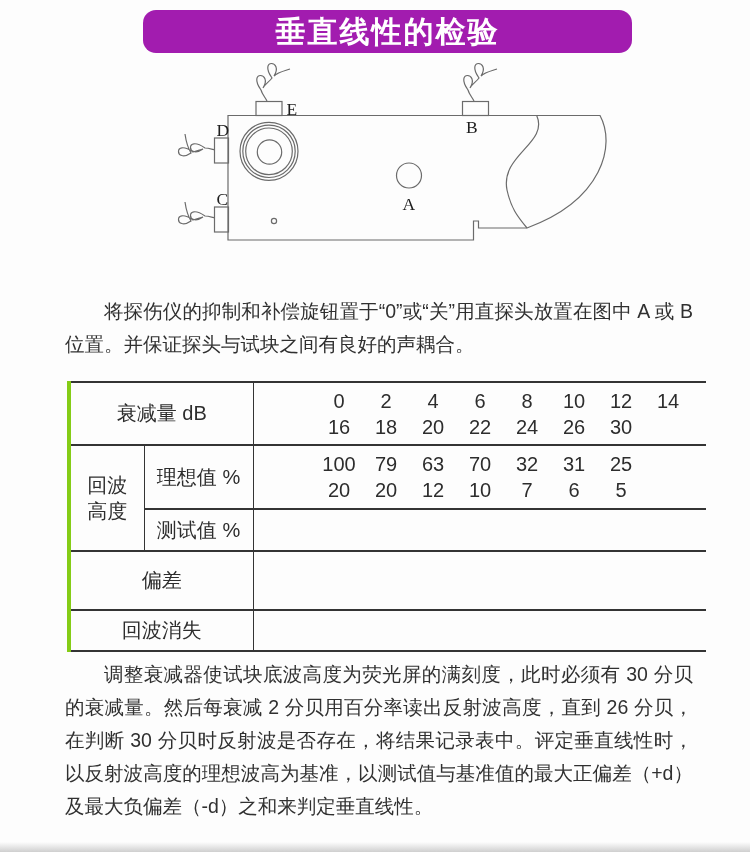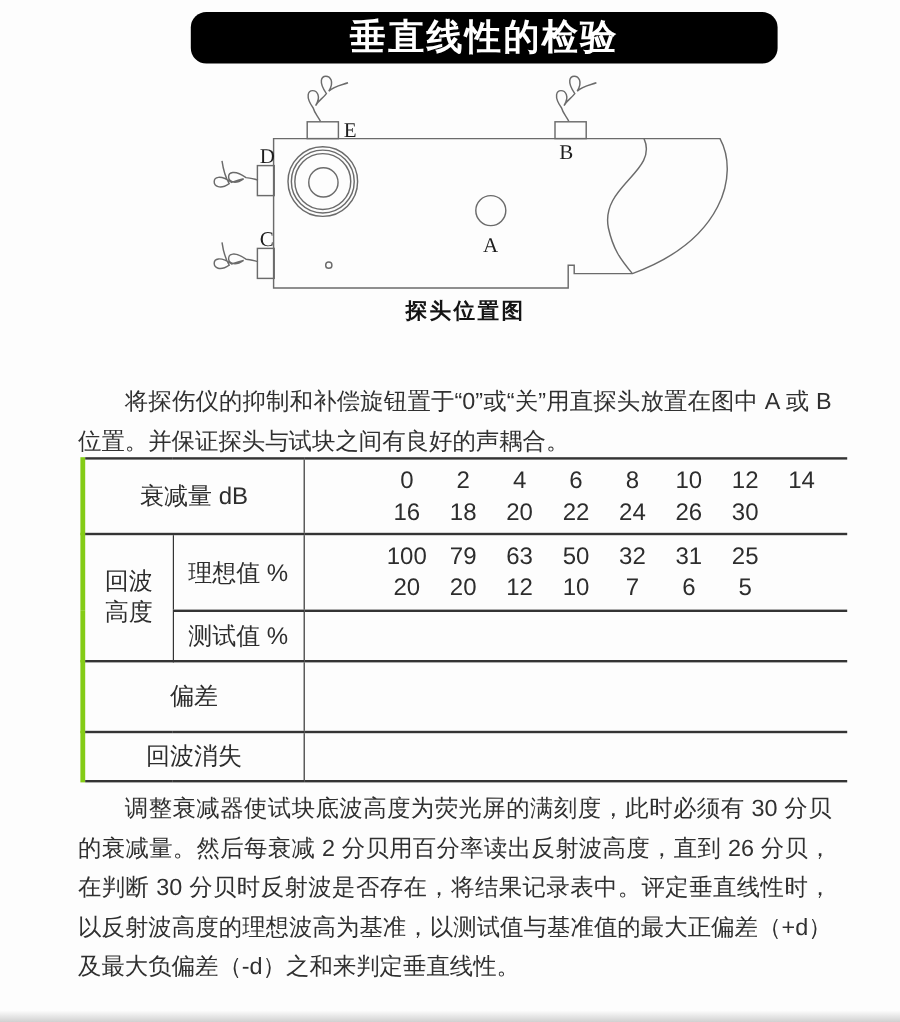--- a/index.html
+++ b/index.html
@@ -6,22 +6,22 @@
   * { margin:0; padding:0; box-sizing:border-box; }
   html,body { background:#ffffff; }
   .page {
     position:relative; width:750px; height:852px;
     background:#fdfdfd; overflow:hidden;
     font-family:"Liberation Sans", sans-serif;
     color:#303030;
   }
   
   .banner {
-    position:absolute; left:159px; top:10px; width:489px; height:43px;
-    background:#000000; border-radius:13px;
+    position:absolute; left:143px; top:10px; width:489px; height:43px;
+    background:#a21caf; border-radius:13px;
     display:flex; align-items:center; justify-content:center;
   }
   .banner-title {
     color:#ffffff; font-size:30px; font-weight:bold; letter-spacing:2px;
     line-height:43px;
   }
   
   .diagram-svg { position:absolute; left:170px; top:55px; }
   .diagram-svg path, .diagram-svg rect, .diagram-svg circle {
     fill:none; stroke:#6b6b6b; stroke-width:1.2;
@@ -34,21 +34,21 @@
     position:absolute; left:318px; top:247px; width:140px;
     text-align:center; font-family:"Liberation Serif", serif;
     font-weight:bold; font-size:18px; letter-spacing:2px; color:#141414;
   }
   
   .para {
     position:absolute; left:65px; width:628px;
     font-size:19.5px; line-height:33px; text-align:justify;
     text-indent:2em; color:#303030;
   }
-  .para1 { top:295px;margin-top:24px; }
+  .para1 { top:295px; }
   .para2 { top:658px; }
   .formula {
     position:absolute; left:67px; top:811px; width:640px;
     text-align:center; font-size:21px; line-height:33px; color:#303030;
   }
   
   .dtable {
     position:absolute; left:67px; top:381px;
     border-collapse:collapse; table-layout:fixed; width:637px;
     border-left:4px solid #84cc16;
@@ -108,21 +108,20 @@
     <path d="M215,150 C211,149 208,148 205,148 C185,134 187,160 203,149 C199,150 196,151 193,152 C173,138 175,164 191,153 C188,148 186,141 185,134"></path>
     <path d="M215,218 C211,217 208,216 205,216 C185,202 187,228 203,217 C199,218 196,219 193,220 C173,206 175,232 191,221 C188,216 186,209 185,202"></path>
 
     <text x="286.5" y="114.5">E</text>
     <text x="466" y="132.5">B</text>
     <text x="216.5" y="136">D</text>
     <text x="216.5" y="205">C</text>
     <text x="402.5" y="210">A</text>
   </svg>
 
-  <div class="diagram-caption">探头位置图</div>
 
   <div class="para para1">将探伤仪的抑制和补偿旋钮置于“0”或“关”用直探头放置在图中 A 或 B 位置。并保证探头与试块之间有良好的声耦合。</div>
 
   <table class="dtable">
     <colgroup>
         <col style="width:75px">
         <col style="width:109px">
         <col style="width:453px">
       </colgroup>
     <tbody>
@@ -153,21 +152,21 @@
     </tr>
     <tr class="r2">
       <td class="lbl prelines" rowspan="2">回波
 高度</td>
       <td class="lbl">理想值 %</td>
       <td class="data">
         <div class="numrow">
           <span>100</span>
           <span>79</span>
           <span>63</span>
-          <span>50</span>
+          <span>70</span>
           <span>32</span>
           <span>31</span>
           <span>25</span>
           <span></span>
         </div>
         <div class="numrow">
           <span>20</span>
           <span>20</span>
           <span>12</span>
           <span>10</span>

